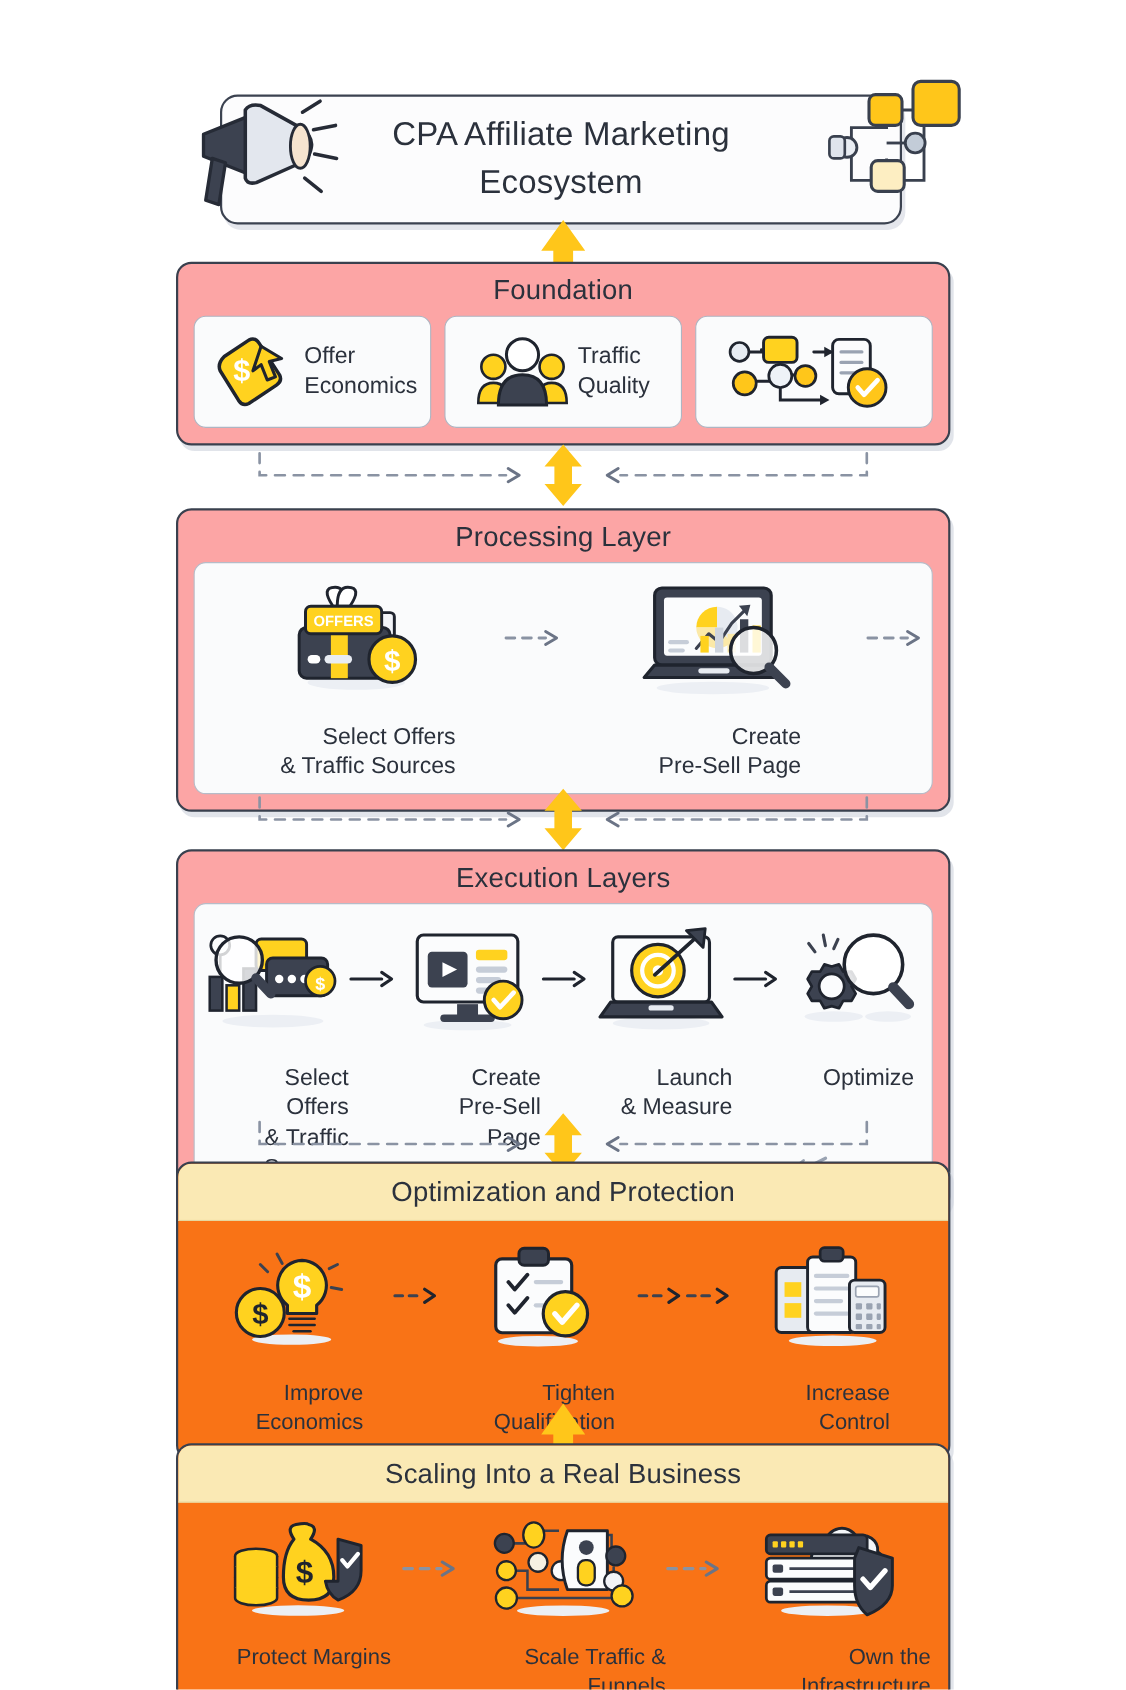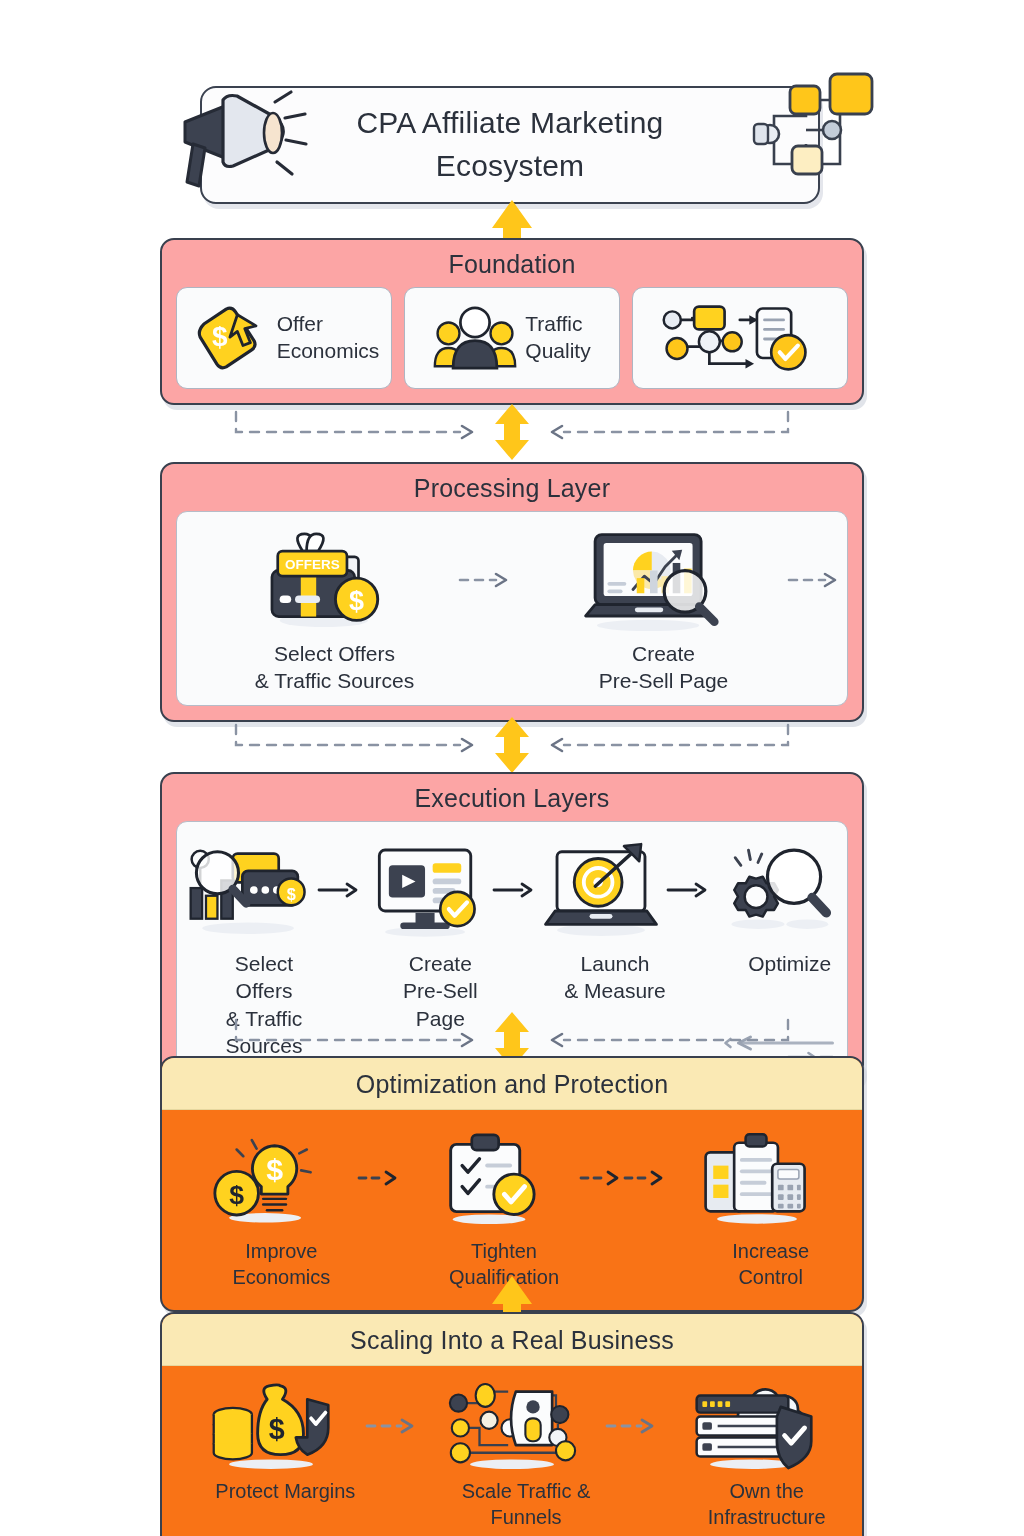--- a/index.html
+++ b/index.html
@@ -133,30 +133,31 @@
   }
 
   
   .step {
     display: flex;
     flex-direction: column;
     align-items: center;
     justify-content: flex-start;
     flex: 1 1 0;
     position: relative;
+    gap: 16px;
   }
   .step-icon {
     height: 112px;
     display: flex;
     align-items: center;
     justify-content: center;
   }
   .step-label {
     margin-top: 4px;
-    text-align: center;
+    text-align: right;
     font-size: 21px;
     line-height: 1.3;
     color: #2b313c;
     white-space: pre-line;
     margin-left: 28px;
   }
   .panel.accent .step-label { font-size: 20px; }
 
   .arrow-cell {
     flex: 0 0 54px;

